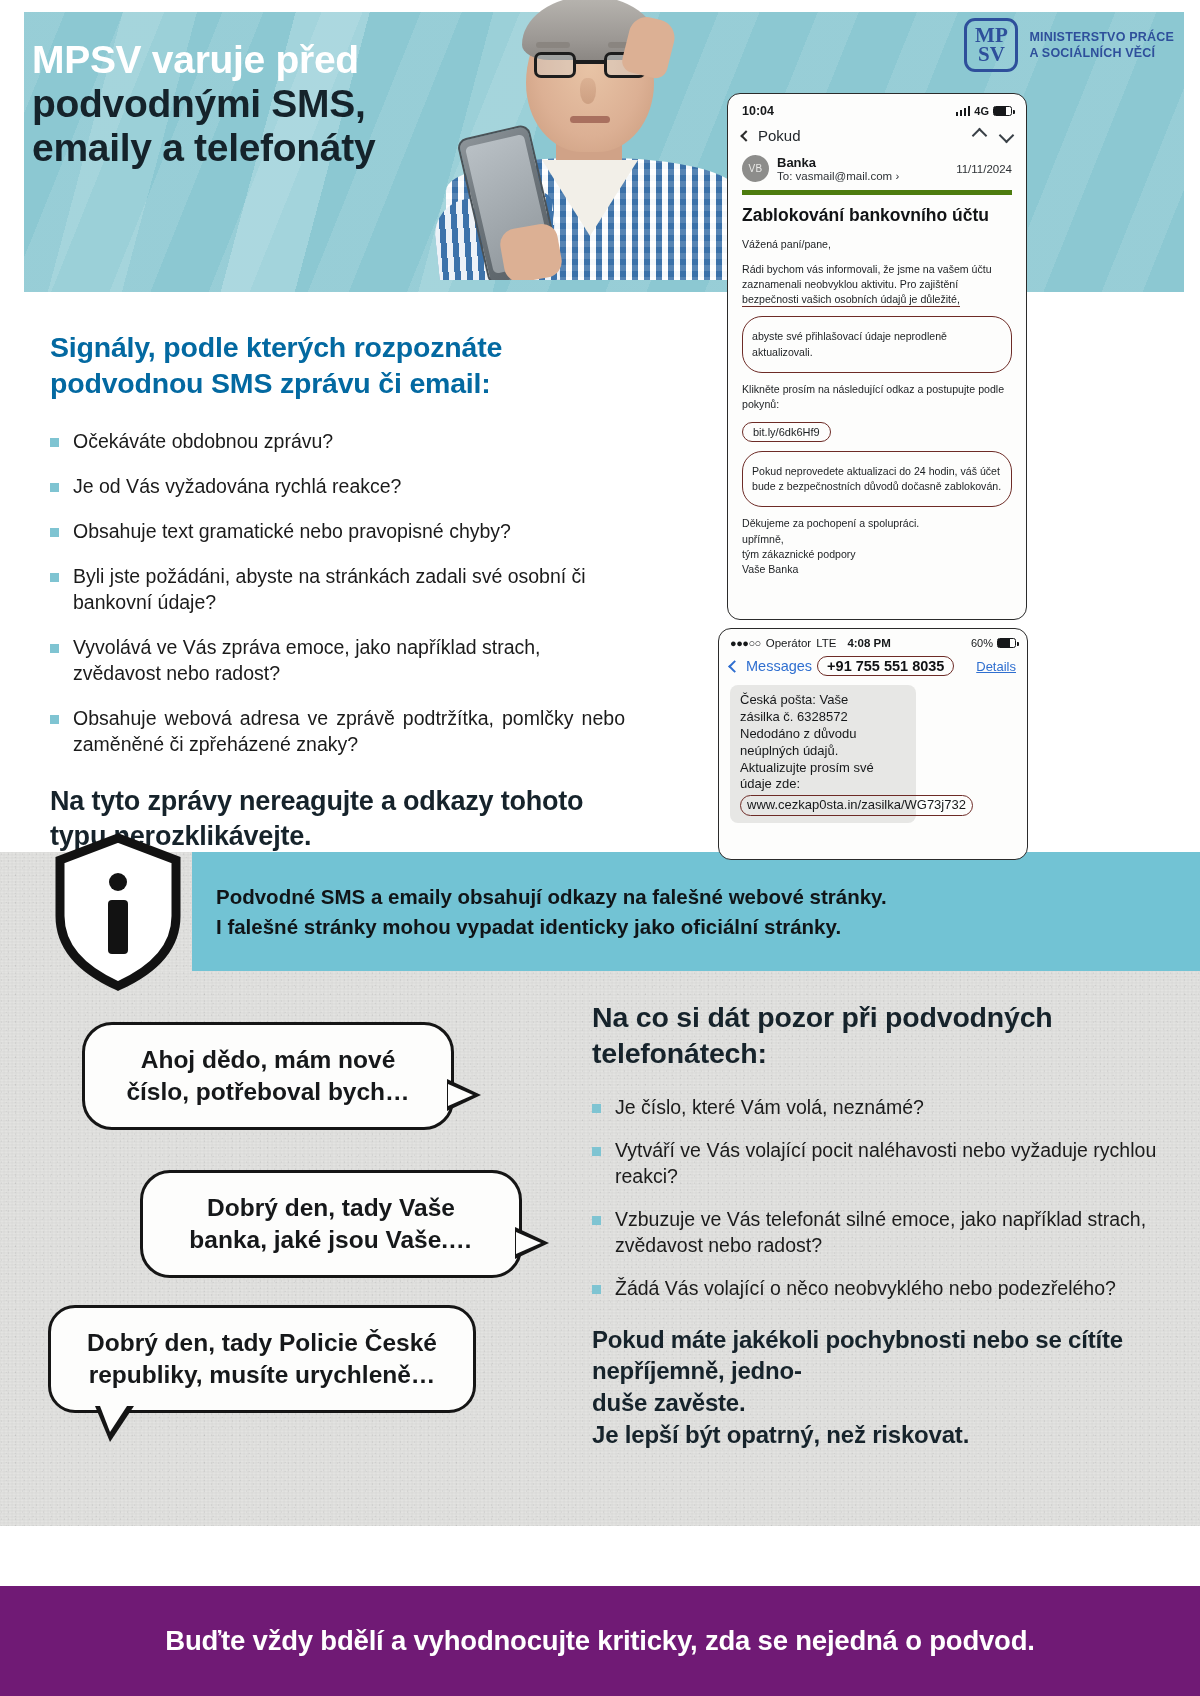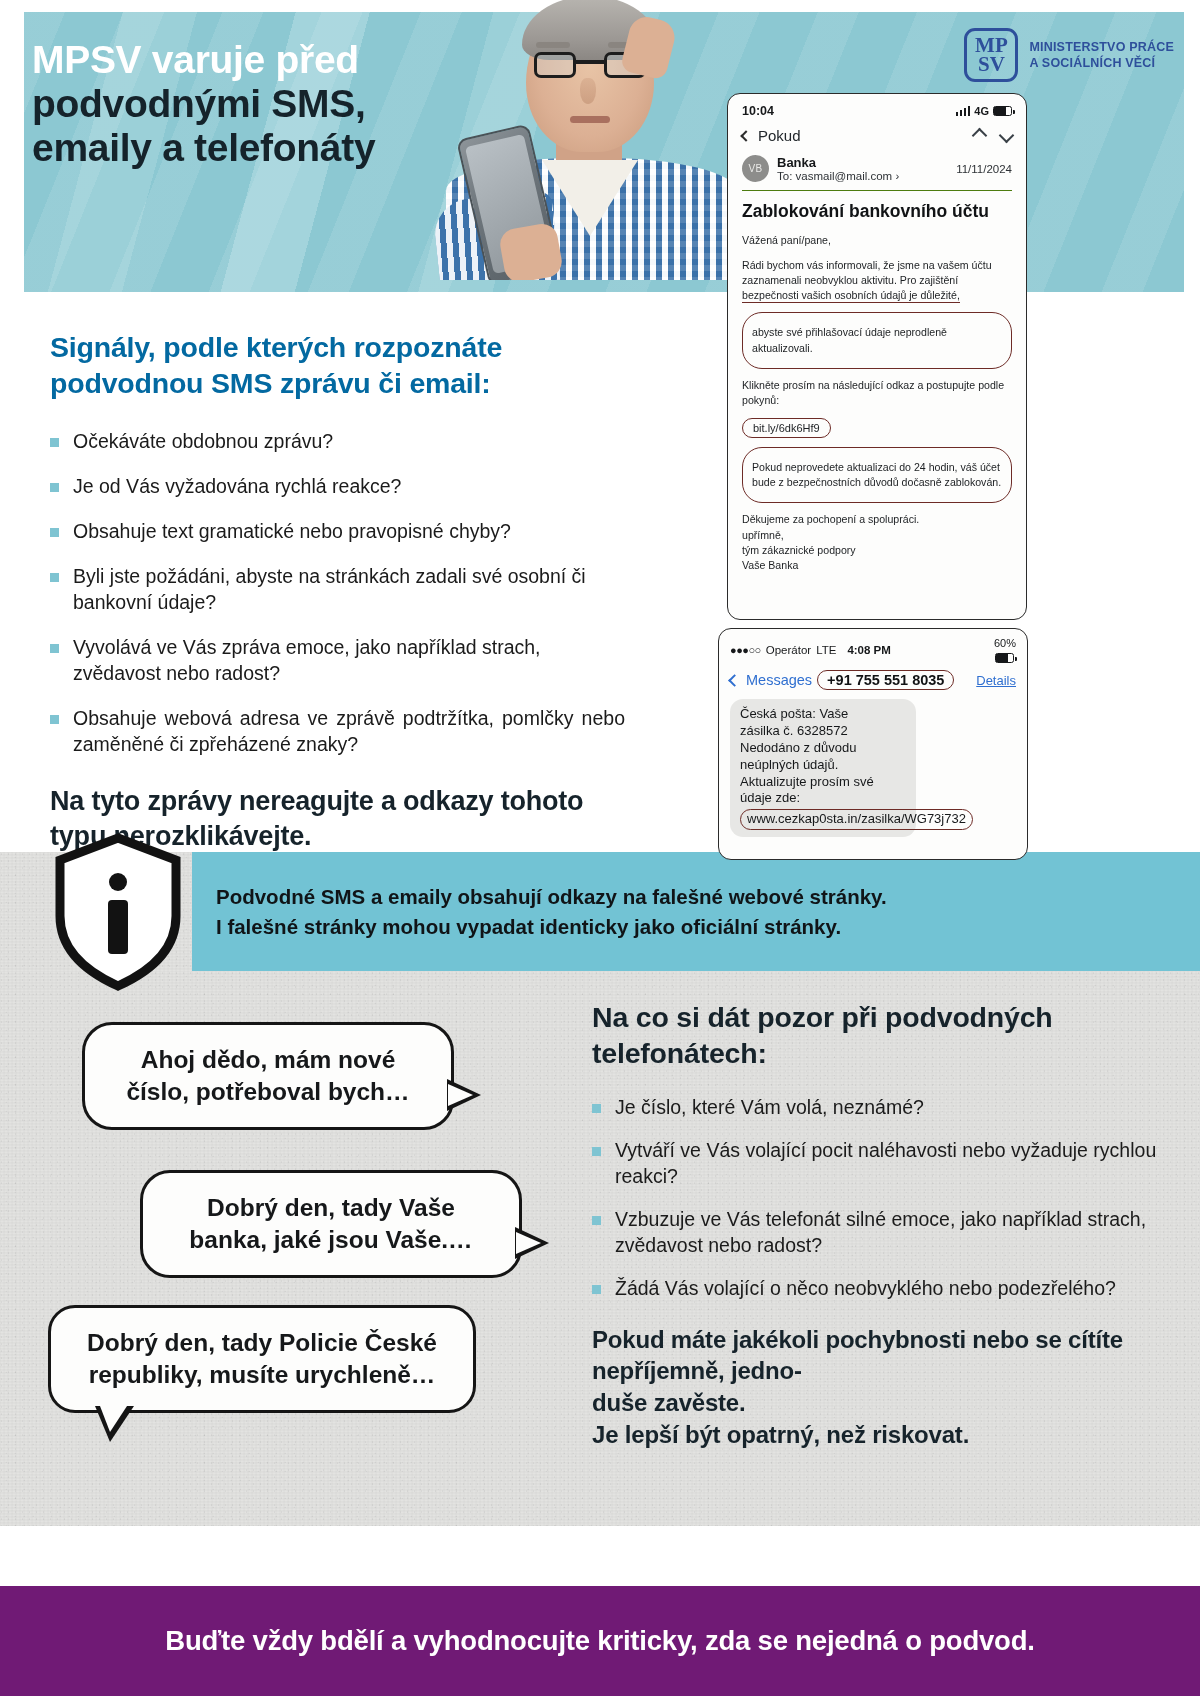--- a/index.html
+++ b/index.html
@@ -185,21 +185,21 @@
     content: "";
     position: absolute; left: 5px; top: 7px;
     width: 60px; height: 130px;
     background: linear-gradient(160deg, #b9c0c5, #8f969b);
     border-radius: 5px;
   }
 
   
   .ministry {
     position: absolute;
-    right: 26px; top: 28px;
+    right: 26px; top: 18px;
     display: flex;
     align-items: center;
     gap: 11px;
     z-index: 6;
   }
   .logo-box {
     width: 54px; height: 54px;
     border: 3.5px solid #2e4f9b;
     border-radius: 11px;
     display: flex;
@@ -319,21 +319,21 @@
     width: 11px; height: 11px;
     border-left: 2px solid #3a4147;
     border-top: 2px solid #3a4147;
   }
   .car.up { transform: rotate(45deg); }
   .car.dn { transform: rotate(-135deg); }
   .sender-row {
     display: flex; align-items: center; 
     justify-content: space-between;
     padding-bottom: 8px;
-    border-bottom: 1px solid #4d7c0f;
+    border-bottom: 5px solid #4d7c0f;
     margin-bottom: 10px;
   }
   .sender-l { display: flex; align-items: center; gap: 8px; }
   .avatar {
     width: 27px; height: 27px; border-radius: 50%;
     background: #8d8d8b;
     color: #e9e9e7;
     font-size: 10px;
     display: flex; align-items: center; justify-content: center;
     letter-spacing: 0.3px;
@@ -391,21 +391,21 @@
   }
   .sms-status {
     display: flex; align-items: center;
     justify-content: space-between;
     font-size: 11.5px;
     color: #16181a;
     margin-bottom: 7px;
   }
   .sms-stat-l { display: flex; align-items: center; gap: 5px; }
   .dots { letter-spacing: -0.5px; font-size: 11px; }
-  .sms-stat-r { display: flex; align-items: center; gap: 4px; font-size: 11px; flex-direction: column; }
+  .sms-stat-r { display: flex; align-items: center; gap: 4px; font-size: 11px; }
   .sms-nav {
     display: flex; align-items: center; gap: 5px;
     margin-bottom: 9px;
   }
   .chev-blue {
     width: 9px; height: 9px;
     border-left: 2.4px solid #2f6fd0;
     border-bottom: 2.4px solid #2f6fd0;
     transform: rotate(45deg);
     margin-right: 2px;
@@ -416,21 +416,21 @@
     border-radius: 20px;
     padding: 1px 9px;
     font-size: 14.5px;
     font-weight: bold;
     color: #101214;
     white-space: nowrap;
   }
   .details { font-size: 13px; color: #2f6fd0; margin-left: auto; text-decoration: underline; }
   .sms-bubble {
     background: #e7e7e5;
-    border-radius: 13px;
+    border-radius: 8px;
     padding: 7px 10px;
     width: 186px;
     font-size: 13px;
     color: #16181a;
     line-height: 1.3;
   }
   .sms-url {
     display: inline-block;
     border: 1.6px solid #6d2b26;
     border-radius: 16px;

